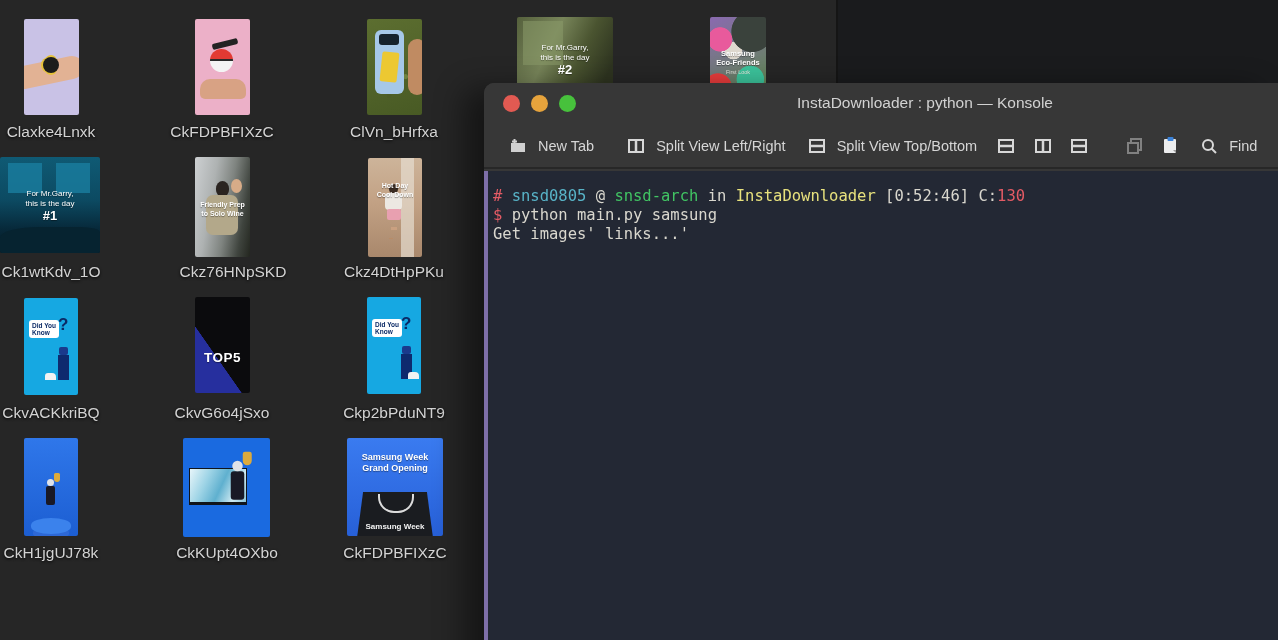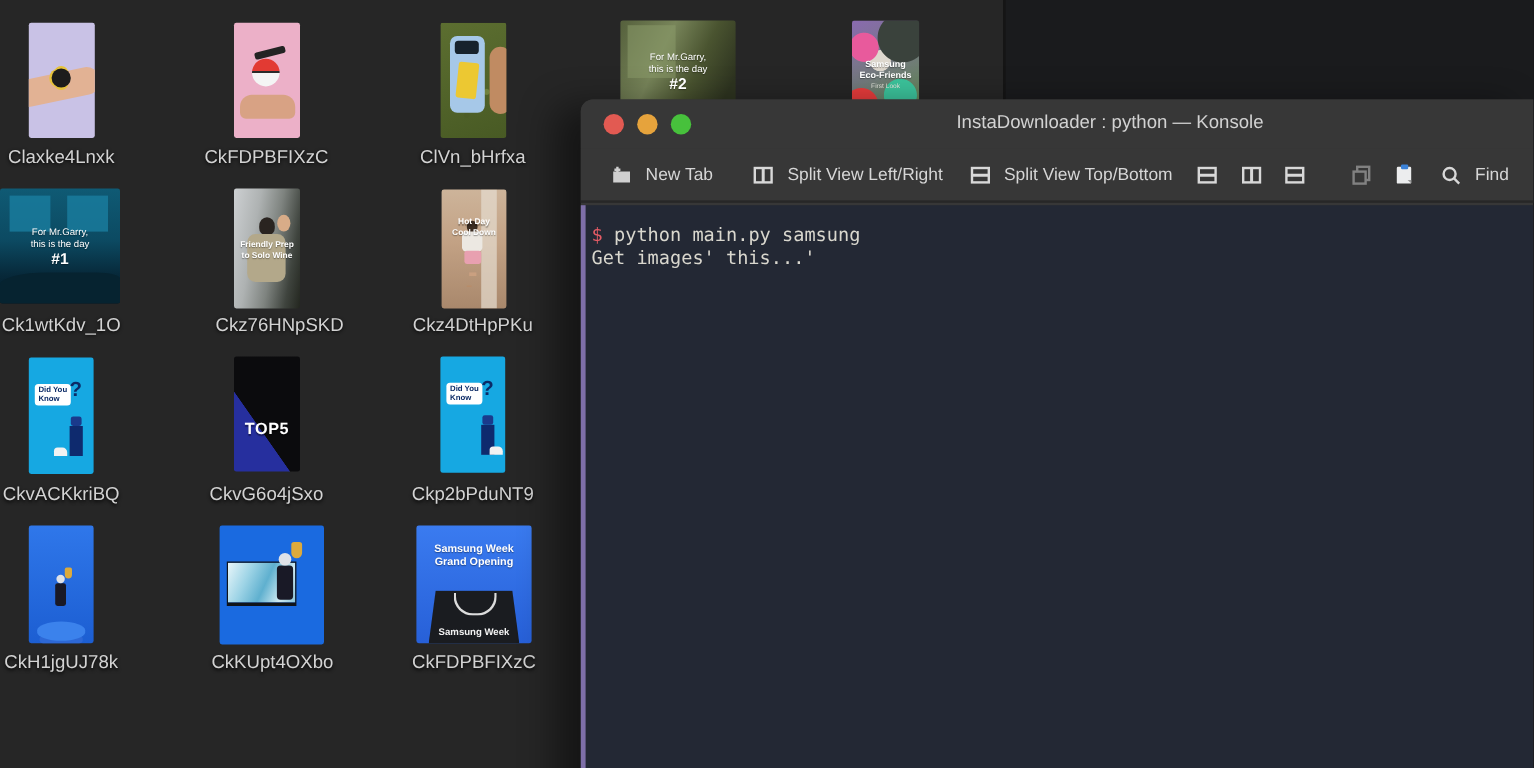--- a/index.html
+++ b/index.html
@@ -357,17 +357,18 @@
             <svg width="18" height="18" viewBox="0 0 18 18">
               <circle cx="8" cy="8" r="5" fill="none" stroke="#d8d8d8" stroke-width="2"></circle>
               <line x1="11.5" y1="11.5" x2="16" y2="16" stroke="#d8d8d8" stroke-width="2"></line>
             </svg>
           </span>
         <span class="tb-label">Find</span>
       </div>
     </div>
 
     <div class="terminal">
+      <div class="tline"><span class="c-red">#</span> <span class="c-cyan">snsd0805</span> <span>@</span> <span class="c-green">snsd-arch</span> <span>in</span> <span class="c-yellow">InstaDownloader</span> <span>[0:52:46]</span> <span>C:</span><span class="c-red">130</span></div>
       <div class="tline"><span class="c-red">$</span> <span>python main.py samsung</span></div>
-      <div class="tline">Get images' this...'</div>
+      <div class="tline">Get images' links...'</div>
     </div>
   </div>
 </div>
 
 </body></html>

